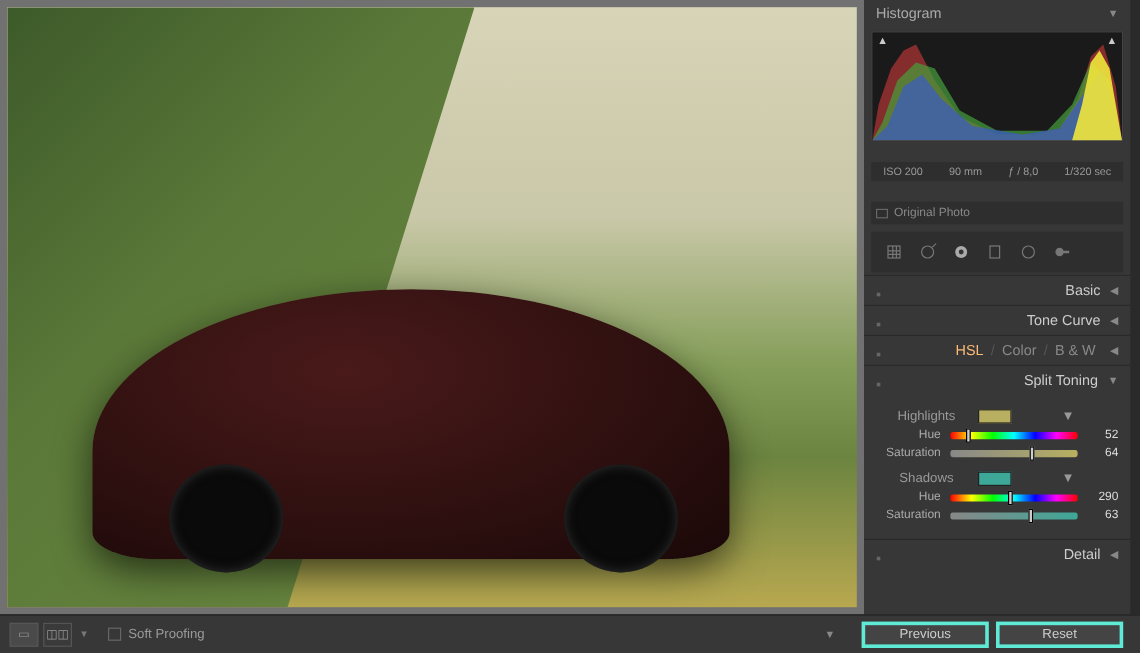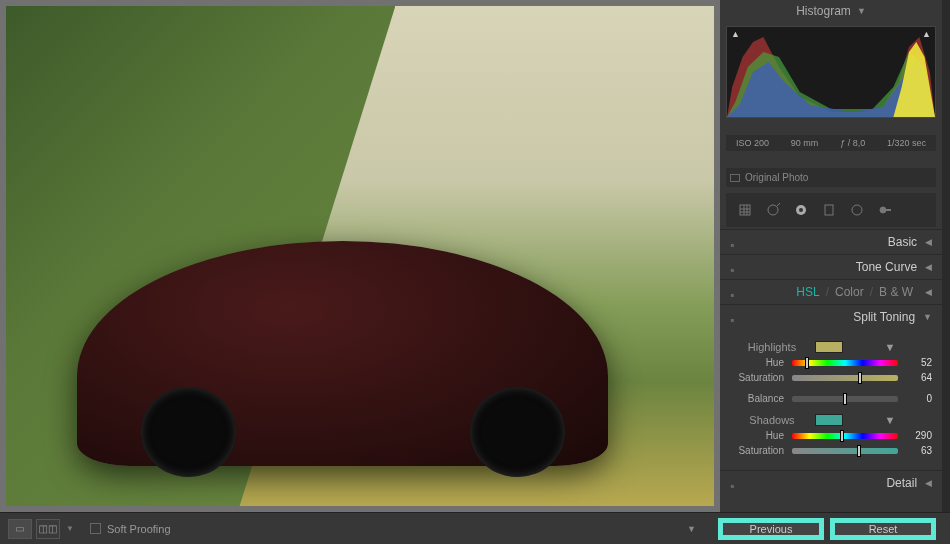--- a/index.html
+++ b/index.html
@@ -9,35 +9,35 @@
 .photo{width:100%;height:100%;background:linear-gradient(180deg,#d8d4b8 0%,#c9c8a8 35%,#849d58 60%,#6b8440 75%,#b8a850 100%);position:relative;overflow:hidden}
 .mountain{position:absolute;left:0;top:0;width:55%;height:100%;background:linear-gradient(135deg,#3d5a2a 0%,#5a7838 40%,#6b8840 100%);clip-path:polygon(0 0,100% 0,60% 100%,0 100%)}
 .car{position:absolute;left:10%;bottom:8%;width:75%;height:45%;background:radial-gradient(ellipse at 40% 30%,#4a1a1a,#1a0808);border-radius:50% 50% 10% 10%/60% 60% 10% 10%;box-shadow:0 10px 30px rgba(0,0,0,.6)}
 .wheel{position:absolute;bottom:-5%;width:18%;height:40%;background:#0a0a0a;border-radius:50%;box-shadow:inset 0 0 10px #333}
 .wheel.front{right:8%}
 .wheel.rear{left:12%}
 .right-panel{width:230px;background:#373737;display:flex;flex-direction:column;color:#aaa;font-size:11px}
 .scroll-indicator{width:8px;background:#2a2a2a}
 .panel-content{flex:1;display:flex}
 .panel-inner{flex:1;display:flex;flex-direction:column}
-.hist-header{display:flex;align-items:center;justify-content:center;padding:4px 10px;font-size:12px;gap:6px;background:#373737}
+.hist-header{display:flex;align-items:center;justify-content:space-between;padding:4px 10px;font-size:12px;gap:6px;background:#373737}
 .tri-arrow{font-size:9px;color:#888}
 .histogram{margin:4px 6px;background:#1a1a1a;height:92px;position:relative;border:1px solid #444}
 .hist-svg{width:100%;height:100%}
 .hist-meta{display:flex;justify-content:space-between;padding:3px 10px;font-size:9px;color:#999;background:#2e2e2e;margin:13px 6px}
 .orig-photo{margin:4px 6px;padding:4px;font-size:10px;color:#888;background:#2e2e2e;display:flex;align-items:center;gap:5px}
 .orig-photo .box{width:10px;height:8px;border:1px solid #666}
 .tool-row{display:flex;gap:6px;padding:6px 8px;margin:2px 6px;background:#2e2e2e;align-items:center;justify-content:flex-start}
 .tool{width:22px;height:22px;display:flex;align-items:center;justify-content:center;color:#777;cursor:pointer}
 .tool.on{color:#bbb}
 .panel-header{display:flex;align-items:center;justify-content:flex-end;padding:5px 10px;font-size:12px;color:#ccc;border-top:1px solid #2a2a2a;background:#373737;cursor:pointer;gap:8px}
 .panel-header .switch{width:8px;height:8px;margin-right:auto;color:#666}
 .panel-header.hsl{color:#888;justify-content:center;gap:6px}
 .panel-header.hsl .sep{color:#555}
-.panel-header.hsl .active{color:#14b8a6}
+.panel-header.hsl .active{color:#fdba74}
 .split-body{padding:6px 10px 10px 10px;background:#373737}
 .section-label{display:flex;align-items:center;justify-content:flex-end;gap:1px;margin:6px 0 4px 0}
 .section-label span{flex:1;text-align:center;color:#999;font-size:11px}
 .swatch{width:28px;height:12px;border:1px solid #222}
 .swatch.hl{background:#b8b060}
 .swatch.sh{background:#3da898}
 .disclosure{font-size:8px;color:#666;margin-left:4px}
 .slider-row{display:flex;align-items:center;gap:8px;margin:4px 0;font-size:10px}
 .slider-row .lbl{width:54px;text-align:right;color:#aaa}
 .slider-row .track{flex:1;height:6px;position:relative;border-radius:2px}
@@ -48,21 +48,21 @@
 .slider-row .thumb{position:absolute;top:-3px;width:4px;height:12px;background:#ccc;border:1px solid #000;transform:translateX(-50%)}
 .slider-row .val{width:26px;text-align:right;color:#ddd}
 .bottom-bar{height:32px;background:#373737;border-top:1px solid #222;display:flex;align-items:center;padding:0 8px;gap:8px}
 .bb-left{display:flex;gap:4px;align-items:center}
 .bb-btn{width:24px;height:20px;border:1px solid #555;background:#3a3a3a;display:flex;align-items:center;justify-content:center;cursor:pointer;color:#999;font-size:10px}
 .bb-btn.active{background:#4a4a4a}
 .soft-proof{display:flex;align-items:center;gap:6px;margin-left:8px;color:#999;font-size:11px}
 .soft-proof .chk{width:11px;height:11px;border:1px solid #666}
 .bb-drop{margin-left:auto;color:#888;font-size:9px;padding:4px 8px}
 .right-bottom{display:flex;gap:6px;padding:0 6px;align-items:center}
-.btn{flex:1;height:22px;background:#444;border:5px solid #5eead4;color:#ccc;font-size:11px;display:flex;align-items:center;justify-content:center;cursor:pointer}
+.btn{flex:1;height:22px;background:#444;border:3px solid #5eead4;color:#ccc;font-size:11px;display:flex;align-items:center;justify-content:center;cursor:pointer}
 .clip-arrow{position:absolute;top:2px;font-size:9px;color:#ccc}
 .clip-arrow.left{left:4px}
 .clip-arrow.right{right:4px}
 </style>
 </head>
 <body>
 
 <div class="main">
   <div class="preview-area">
     <div class="photo">
@@ -178,27 +178,20 @@
               </div>
             <span class="val">52</span>
           </div>
           <div class="slider-row">
             <span class="lbl">Saturation</span>
             <div class="track sat-hl">
                 <div class="thumb" style="left: 64%;"></div>
               </div>
             <span class="val">64</span>
           </div>
-          <div class="slider-row" style="margin-top:10px">
-            <span class="lbl">Balance</span>
-            <div class="track bal">
-                <div class="thumb" style="left: 50%;"></div>
-              </div>
-            <span class="val">0</span>
-          </div>
           <div class="section-label" style="margin-top:10px">
             <span>Shadows</span>
             <div class="swatch sh"></div>
             <span class="disclosure">▼</span>
           </div>
           <div class="slider-row">
             <span class="lbl">Hue</span>
             <div class="track hue">
                 <div class="thumb" style="left: 47%;"></div>
               </div>

